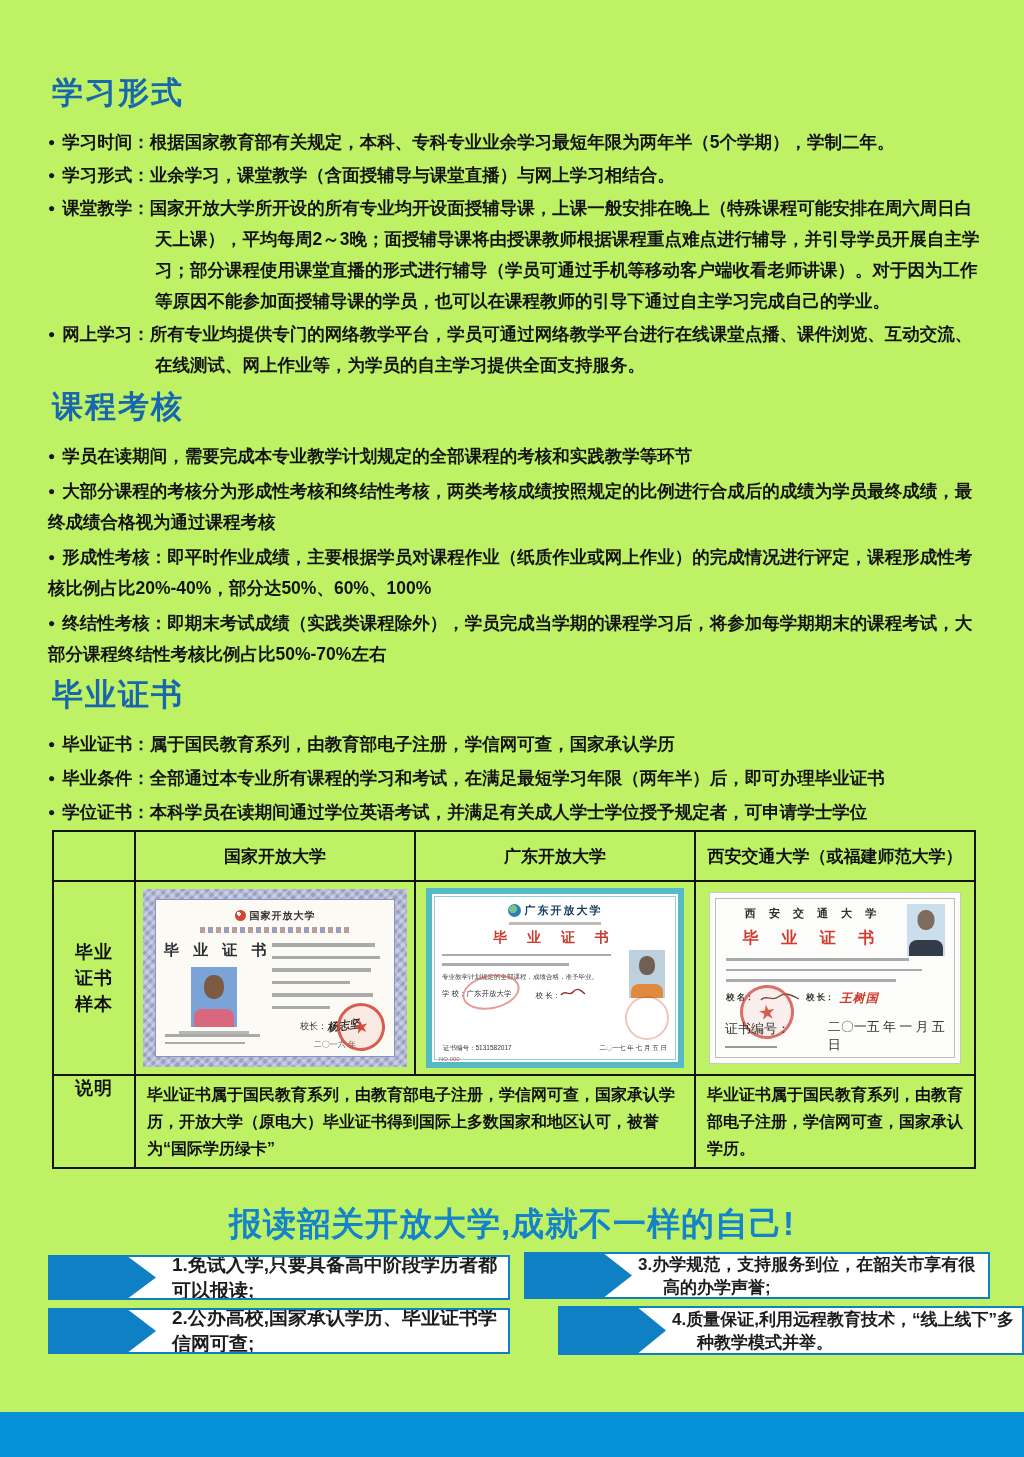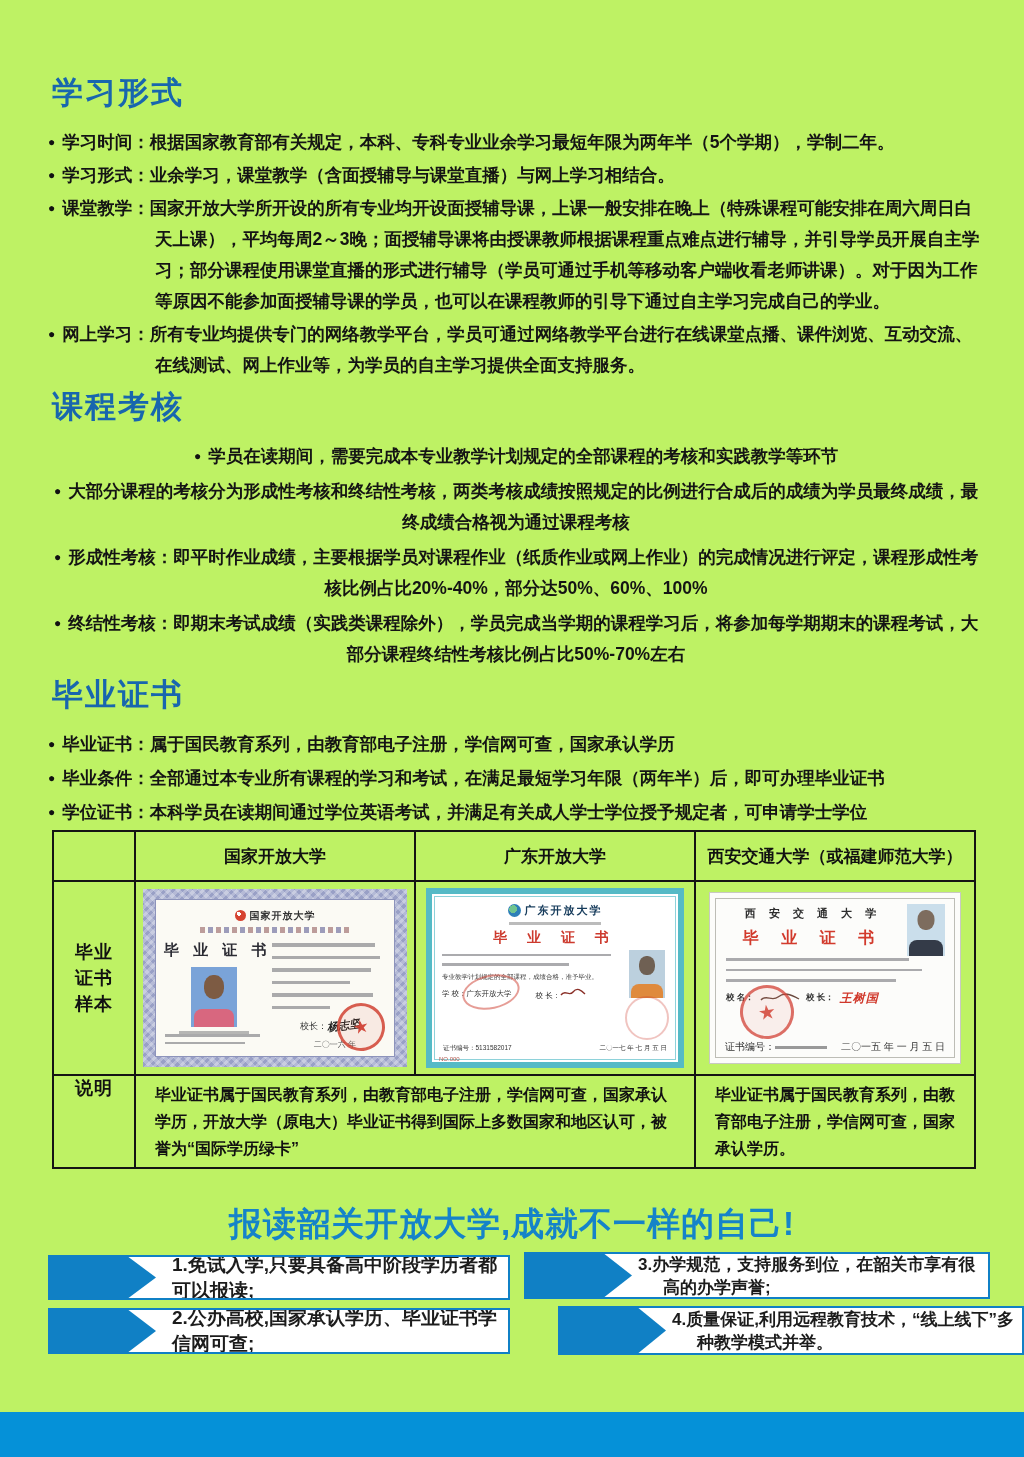--- a/index.html
+++ b/index.html
@@ -6,39 +6,39 @@
   html,body { background:#ffffff; }
   body { font-family:"Liberation Sans", sans-serif; }
   .page { position:relative; width:1024px; height:1457px; background:#bef264; overflow:hidden; margin:0 auto; }
 
   
   .sec { position:absolute; left:48px; width:936px; }
   .sec-title { font-size:31px; font-weight:900; color:#1866ae; letter-spacing:2px; margin-left:4px; }
   ul.blist { list-style:none; margin-top:13px; font-size:17.5px; font-weight:700; color:#141414; line-height:31px; }
   ul.blist li { margin-bottom:2px; }
   ul.hang li { padding-left:107px; text-indent:-107px; }
-  ul.flat li { padding-left:0; text-indent:0; margin-bottom:4px;text-align:center; }
+  ul.flat li { padding-left:0; text-indent:0; margin-bottom:4px; }
   .dot { font-size:12px; margin-right:7px; vertical-align:2px; color:#111; }
   .lbl { font-weight:900; }
 
   #sec-learning { top:72px; }
   #sec-assessment { top:386px; }
   #sec-diploma { top:674px; }
   #sec-diploma ul.blist li { margin-bottom:3px; }
 
   
   table.diploma { position:absolute; left:52px; top:830px; border-collapse:collapse; table-layout:fixed; }
   table.diploma th, table.diploma td { border:2px solid #141414; }
   table.diploma th { height:50px; font-size:17px; font-weight:800; color:#111; text-align:center; }
   .col0 { width:82px; } .colw { width:280px; }
   td.rowlabel { text-align:center; vertical-align:middle; font-size:18px; font-weight:800; color:#111; letter-spacing:1px; }
   td.rowlabel .vwrap { display:inline-block; width:42px; line-height:26px; word-break:break-all; }
   tr.samplerow td { height:192px; padding:0; vertical-align:middle; }
   tr.noterow td { height:84px; vertical-align:top; }
-  td.note { font-size:16px; font-weight:700; color:#111; line-height:27px; padding:5px 19px; text-align:left; }
+  td.note { font-size:16px; font-weight:700; color:#111; line-height:27px; padding:5px 11px; text-align:left; }
   .certbox { width:100%; height:192px; display:flex; align-items:center; justify-content:center; }
 
   
   .cert { position:relative; font-weight:400; }
   .cert1 { width:264px; height:178px; padding:10px 12px;
     background:#aab0d2;
     background-image:repeating-linear-gradient(135deg, rgba(255,255,255,.28) 0 3px, transparent 3px 6px),
                      repeating-linear-gradient(45deg, #99a0c6 0 4px, #b4bad6 4px 8px); }
   .c1in { width:100%; height:100%; background:#fbfaf4; border:1px solid #8d93bb; position:relative; padding:6px 8px; }
   .c1head { text-align:center; }
@@ -94,21 +94,21 @@
   .c3org { font-size:11px; letter-spacing:5px; color:#2e2e2e; font-weight:700; text-align:center; margin-right:44px; white-space:nowrap; }
   .c3title { font-size:16px; font-weight:800; color:#d23a2c; letter-spacing:9px; text-align:center; margin:7px 44px 9px 0; white-space:nowrap; }
   .c3photo { position:absolute; top:11px; right:15px; width:38px; height:52px; background:#cadeeb; }
   .c3photo .ph-head { width:17px; height:20px; top:6px; background:#7d6c5e; }
   .c3photo .ph-body { width:34px; height:18px; background:#343b48; }
   .c3lines .bar { height:2.5px; margin:8px 0; width:86%; }
   .c3school { font-size:8.5px; color:#2f2f2f; margin-top:8px; font-weight:700; display:flex; gap:6px; align-items:center; position:relative; }
   .c3prin { font-size:12px; color:#d0382b; font-weight:800; font-style:italic; letter-spacing:1px; }
   .c3seal { position:absolute; left:30px; bottom:24px; width:54px; height:54px; border:3px solid rgba(208,56,43,.7);
     color:rgba(208,56,43,.8); font-size:20px; transform:rotate(-8deg); background:rgba(230,120,110,.1); }
-  .c3foot { position:absolute; bottom:9px; left:15px; right:15px; display:flex; justify-content:space-between; align-items:flex-start; font-size:10px; color:#333; }
+  .c3foot { position:absolute; bottom:9px; left:15px; right:15px; display:flex; justify-content:space-between; align-items:flex-end; font-size:13px; color:#333;font-family:Liberation Serif, serif; }
   .ibar { display:inline-block; width:52px; height:2.5px; background:#999; vertical-align:middle; }
 
   
   .slogan { position:absolute; left:0; width:1024px; top:1202px; text-align:center; font-size:33px; font-weight:900; color:#1583c9; letter-spacing:1px; }
   .benefit { position:absolute; border:2px solid #1080c5; background:#fff; display:flex; align-items:center; overflow:hidden; }
   .b1 { left:48px;  top:1255px; width:462px; height:45px; }
   .b2 { left:48px;  top:1308px; width:462px; height:46px; }
   .b3 { left:524px; top:1252px; width:466px; height:47px; }
   .b4 { left:524px; top:1306px; width:466px; height:49px;margin-left:34px; }
   .arrow { position:absolute; left:0; top:0; bottom:0; width:106px; background:#1080c5;

